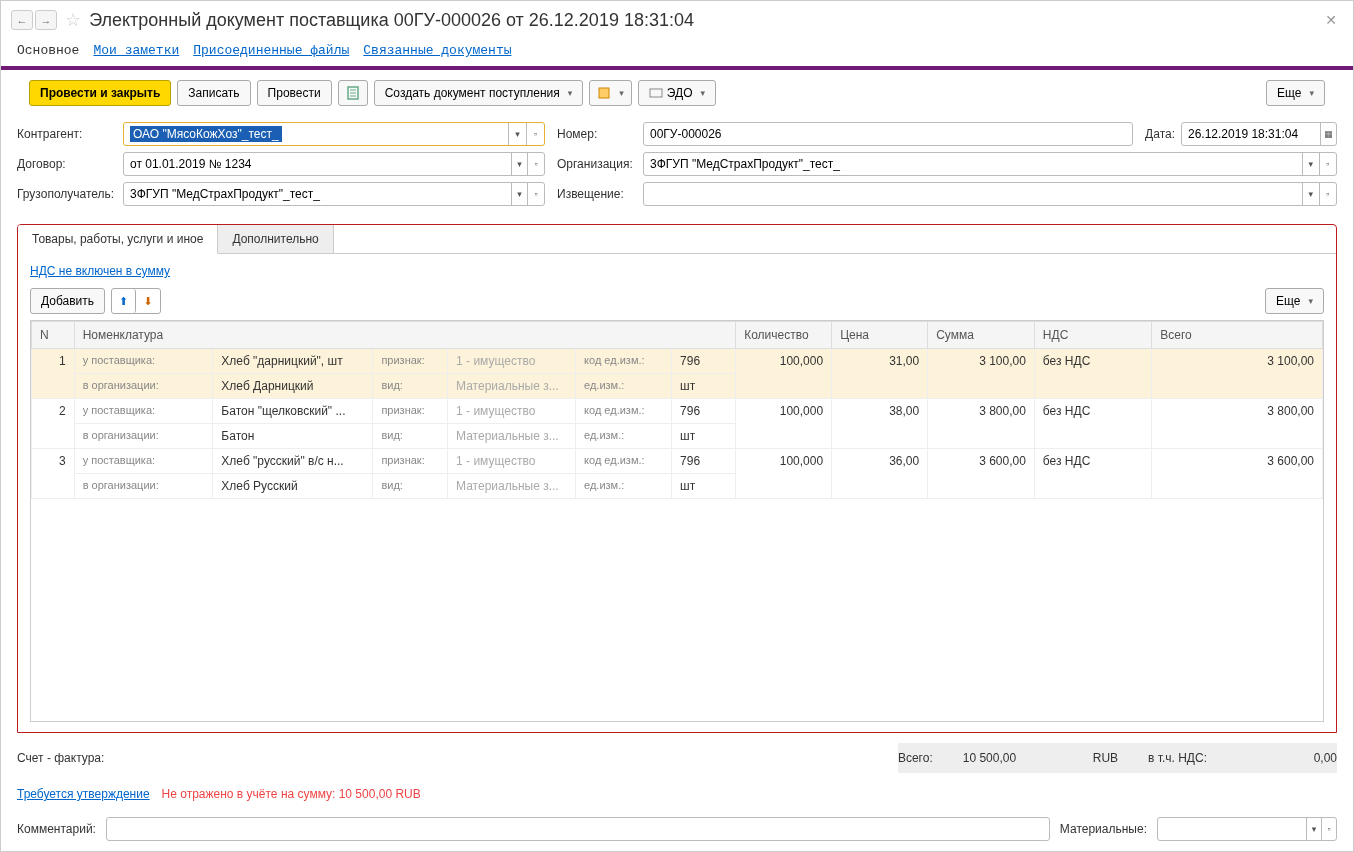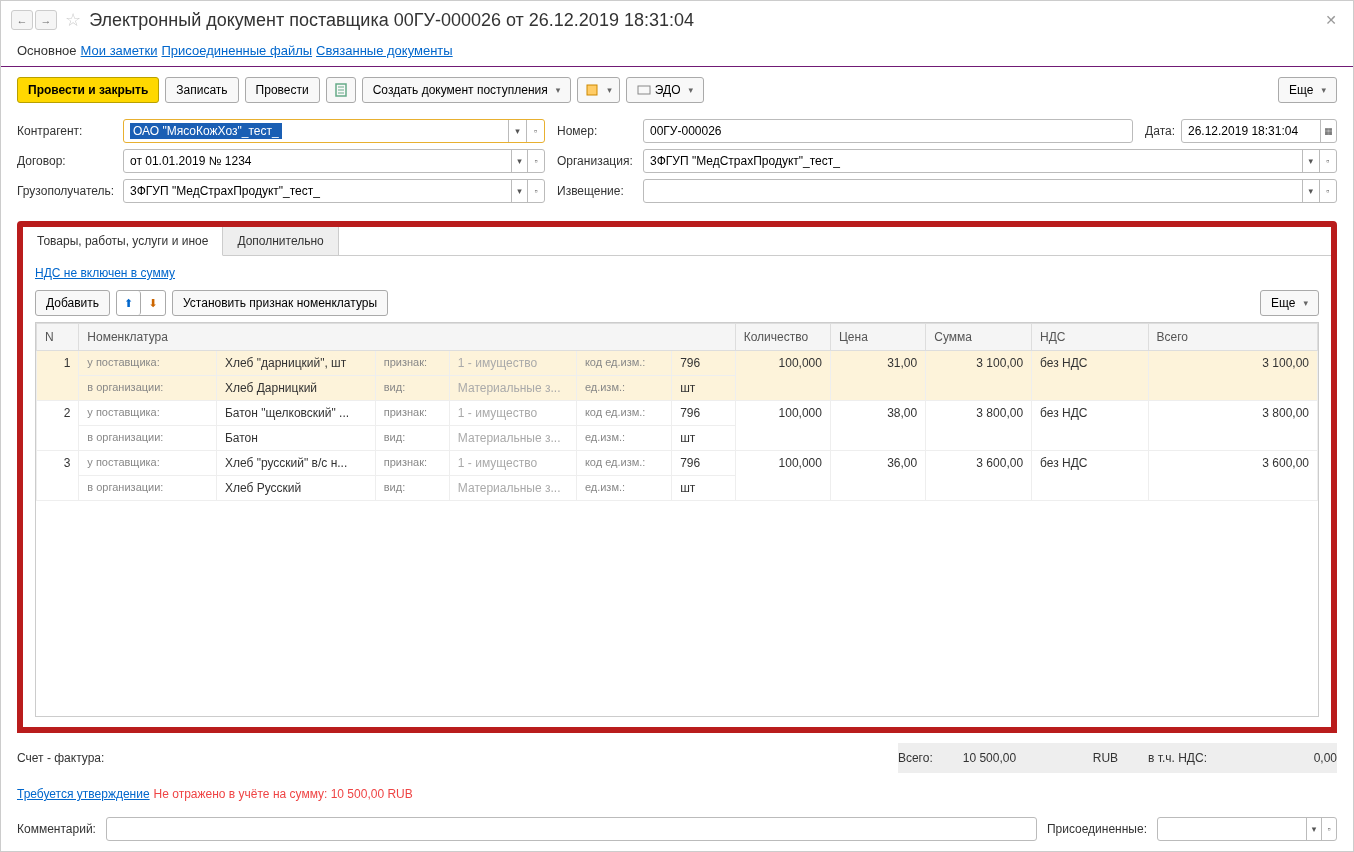--- a/index.html
+++ b/index.html
@@ -4,59 +4,59 @@
 <style>
 * { box-sizing: border-box; margin: 0; padding: 0; }
 body { font-family: Arial, sans-serif; font-size: 12px; background: #fff; color: #333; }
 .container { width: 1354px; height: 852px; border: 1px solid #ccc; display: flex; flex-direction: column; }
 .titlebar { display: flex; align-items: center; padding: 8px 10px; gap: 8px; }
 .nav-btns { display: flex; gap: 2px; }
 .nav-btn { width: 22px; height: 20px; border: 1px solid #ccc; background: #f5f5f5; border-radius: 3px; display: flex; align-items: center; justify-content: center; cursor: pointer; font-size: 11px; color: #666; }
 .star-icon { font-size: 18px; color: #ccc; cursor: pointer; }
 .title { font-size: 18px; color: #333; flex: 1; }
 .close-x { font-size: 14px; color: #999; cursor: pointer; padding: 0 6px; }
-.tabs-nav { display: flex; gap: 4px; padding: 4px 16px 8px; border-bottom: 1px solid #701a75; }
+.tabs-nav { display: flex; gap: 14px; padding: 4px 16px 8px; border-bottom: 4px solid #701a75; font-family: Liberation Mono, monospace; }
 .tab-link { color: #0066cc; cursor: pointer; text-decoration: underline; font-size: 13px; }
 .tab-link.active { color: #333; text-decoration: none; }
-.toolbar { display: flex; gap: 6px; padding: 10px 16px; align-items: center; }
+.toolbar { display: flex; gap: 6px; padding: 10px 28px; align-items: center; }
 .btn { border: 1px solid #aaa; background: #f8f8f8; border-radius: 3px; padding: 5px 10px; cursor: pointer; font-size: 12px; display: flex; align-items: center; gap: 4px; }
 .btn.primary { background: #ffd800; border-color: #b8a000; font-weight: bold; }
 .btn.icon-only { padding: 5px 7px; }
 .btn-dd::after { content: "▾"; font-size: 9px; margin-left: 4px; color: #666; }
 .spacer { flex: 1; }
 .form-grid { padding: 6px 16px; }
 .form-row { display: flex; gap: 12px; margin-bottom: 6px; align-items: center; }
 .field { display: flex; align-items: center; gap: 6px; }
 .lbl { font-size: 12px; color: #333; }
 .field-input { border: 1px solid #bbb; border-radius: 3px; display: flex; align-items: center; background: #fff; height: 24px; }
 .field-input.highlight { border: 1px solid #e8b030; }
 .field-input input { border: none; padding: 3px 6px; font-size: 12px; outline: none; background: transparent; width: 100%; }
 .field-input .sel-text { background: #1a5fb4; color: #fff; padding: 1px 3px; }
 .field-btn { border-left: 1px solid #bbb; width: 18px; height: 100%; display: flex; align-items: center; justify-content: center; font-size: 9px; color: #555; cursor: pointer; }
-.sub-tabs-wrap { margin: 6px 16px 0; border: 6px solid #b91c1c; border-radius: 4px 4px 0 0; flex: 1; display: flex; flex-direction: column; overflow: hidden; }
+.sub-tabs-wrap { margin: 6px 16px 0; border: 1px solid #b91c1c; border-radius: 4px 4px 0 0; flex: 1; display: flex; flex-direction: column; overflow: hidden; }
 .sub-tabs { display: flex; border-bottom: 1px solid #ccc; }
 .sub-tab { padding: 7px 14px; border-right: 1px solid #ccc; cursor: pointer; background: #eee; font-size: 12px; }
 .sub-tab.active { background: #fff; border-bottom: 1px solid #fff; margin-bottom: -1px; }
 .sub-content { padding: 10px 12px; flex: 1; display: flex; flex-direction: column; }
 .link { color: #0066cc; text-decoration: underline; cursor: pointer; font-size: 12px; }
 .table-toolbar { display: flex; gap: 6px; margin: 10px 0 6px; align-items: flex-end; }
 .arrow-btn { width: 24px; height: 24px; border: 1px solid #aaa; border-radius: 3px; display: flex; align-items: center; justify-content: center; font-size: 11px; cursor: pointer; }
 .arrow-up { color: #0066cc; }
 .arrow-down { color: #cc6600; }
 .data-table { border: 1px solid #ccc; flex: 1; overflow: auto; }
 table { width: 100%; border-collapse: collapse; table-layout: fixed; }
 th { background: #f5f5f5; border: 1px solid #ddd; padding: 6px 8px; text-align: left; font-weight: normal; color: #555; font-size: 12px; }
 td { border: 1px solid #eee; padding: 5px 8px; font-size: 12px; vertical-align: top; }
 .row-sel td { background: #fdf3da; }
 .sublabel { color: #888; font-size: 11px; }
 .grey { color: #aaa; }
 .num { text-align: right; }
 .totals { display: flex; padding: 10px 16px; align-items: center; gap: 20px; }
 .totals-box { background: #eee; padding: 8px 0; display: flex; gap: 30px; align-items: center; }
-.status-row { padding: 4px 16px 10px; display: flex; gap: 4px; }
+.status-row { padding: 4px 16px 10px; display: flex; gap: 12px; }
 .red { color: #ef4444; }
 .bottom-row { padding: 6px 16px 10px; display: flex; gap: 10px; align-items: center; }
 svg { display: block; }
 </style>
 </head>
 <body>
 
 <div class="container">
   <div class="titlebar">
     <div class="nav-btns">
@@ -173,21 +173,20 @@
       <div class="sub-tab">Дополнительно</div>
     </div>
     <div class="sub-content">
       <span class="link">НДС не включен в сумму</span>
       <div class="table-toolbar">
         <button class="btn">Добавить</button>
         <div style="display:flex;border:1px solid #aaa;border-radius:3px">
           <div class="arrow-btn arrow-up" style="border:none;border-right:1px solid #aaa">⬆</div>
           <div class="arrow-btn arrow-down" style="border:none">⬇</div>
         </div>
-        <button class="btn">Установить признак номенклатуры</button>
         <div class="spacer"></div>
         <button class="btn btn-dd">Еще</button>
       </div>
       <div class="data-table">
         <table>
           <colgroup>
               <col style="width:40px">
               <col style="width:130px">
               <col style="width:150px">
               <col style="width:70px">
@@ -299,20 +298,20 @@
   <div class="status-row">
     <span class="link">Требуется утверждение</span>
     <span class="red">Не отражено в учёте на сумму: 10 500,00 RUB</span>
   </div>
 
   <div class="bottom-row">
     <span class="lbl">Комментарий:</span>
     <div class="field-input" style="flex:1">
         <input style="">
       </div>
-    <span class="lbl">Присоединенные:</span>
+    <span class="lbl">Материальные:</span>
     <div class="field-input" style="width:180px">
       <input style="">
       <span class="field-btn">▾</span>
       <span class="field-btn">▫</span>
     </div>
   </div>
 </div>
 
 </body></html>

